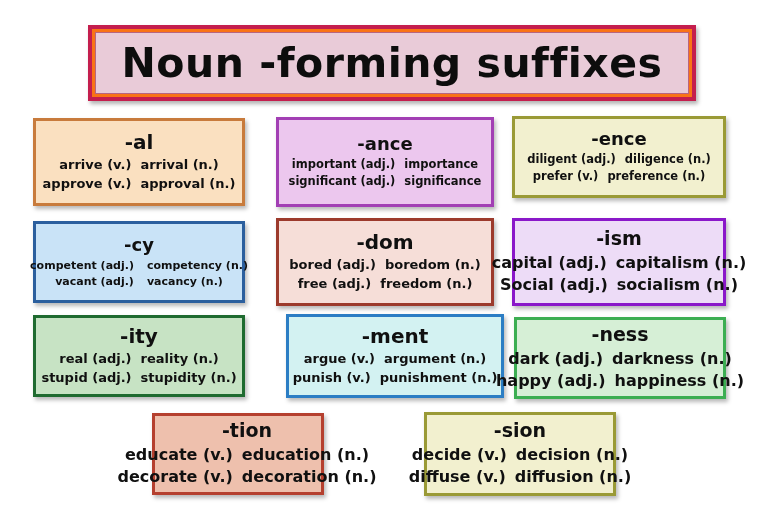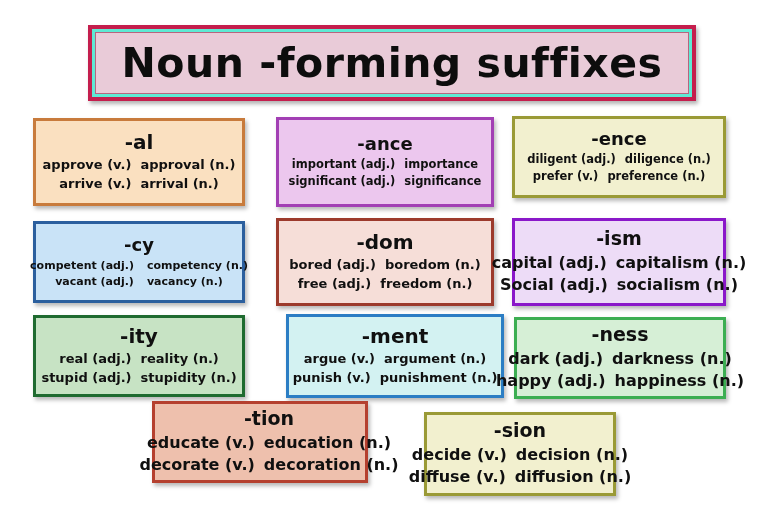--- a/index.html
+++ b/index.html
@@ -105,45 +105,45 @@
   #card-ence  { left: 512px; top: 116px; width: 214px; height: 82px; }
 
   #card-cy    { left: 33px;  top: 221px; width: 212px; height: 82px; }
   #card-dom   { left: 276px; top: 218px; width: 218px; height: 88px; }
   #card-ism   { left: 512px; top: 218px; width: 214px; height: 88px; }
 
   #card-ity   { left: 33px;  top: 315px; width: 212px; height: 82px; }
   #card-ment  { left: 276px; top: 314px; width: 218px; height: 84px; margin-left: 10px; }
   #card-ness  { left: 514px; top: 317px; width: 212px; height: 82px; }
 
-  #card-tion  { left: 152px; top: 401px; width: 216px; height: 82px; padding-left: 24px; }
+  #card-tion  { left: 152px; top: 413px; width: 172px; height: 82px; padding-left: 24px; }
   #card-sion  { left: 424px; top: 412px; width: 192px; height: 84px; }
 </style>
 </head>
 <body>
 
 <div id="page">
 
-  <div class="title-banner" style="border-color: rgb(196, 30, 77); background: #5eead4;">
+  <div class="title-banner" style="border-color: rgb(196, 30, 77); background: #f97316;">
     <div class="title-inner" style="background: rgb(233, 203, 216);">
       <div class="title-text">Noun -forming suffixes</div>
     </div>
   </div>
 
   <div class="card fs-13" id="card-al" style="background: rgb(250, 224, 192); border-color: rgb(200, 123, 60);">
     <div class="card-suffix">-al</div>
     <div class="card-rows">
       <div class="card-row">
+        <span class="cell-base">arrive (v.)</span>
+        <span class="cell-derived">arrival (n.)</span>
+      </div>
+      <div class="card-row">
         <span class="cell-base">approve (v.)</span>
         <span class="cell-derived">approval (n.)</span>
       </div>
-      <div class="card-row">
-        <span class="cell-base">arrive (v.)</span>
-        <span class="cell-derived">arrival (n.)</span>
-      </div>
     </div>
   </div>
 
   <div class="card fs-115" id="card-ance" style="background: rgb(236, 199, 238); border-color: rgb(162, 63, 180);">
     <div class="card-suffix">-ance</div>
     <div class="card-rows">
       <div class="card-row">
         <span class="cell-base">important (adj.)</span>
         <span class="cell-derived">importance</span>
       </div>

